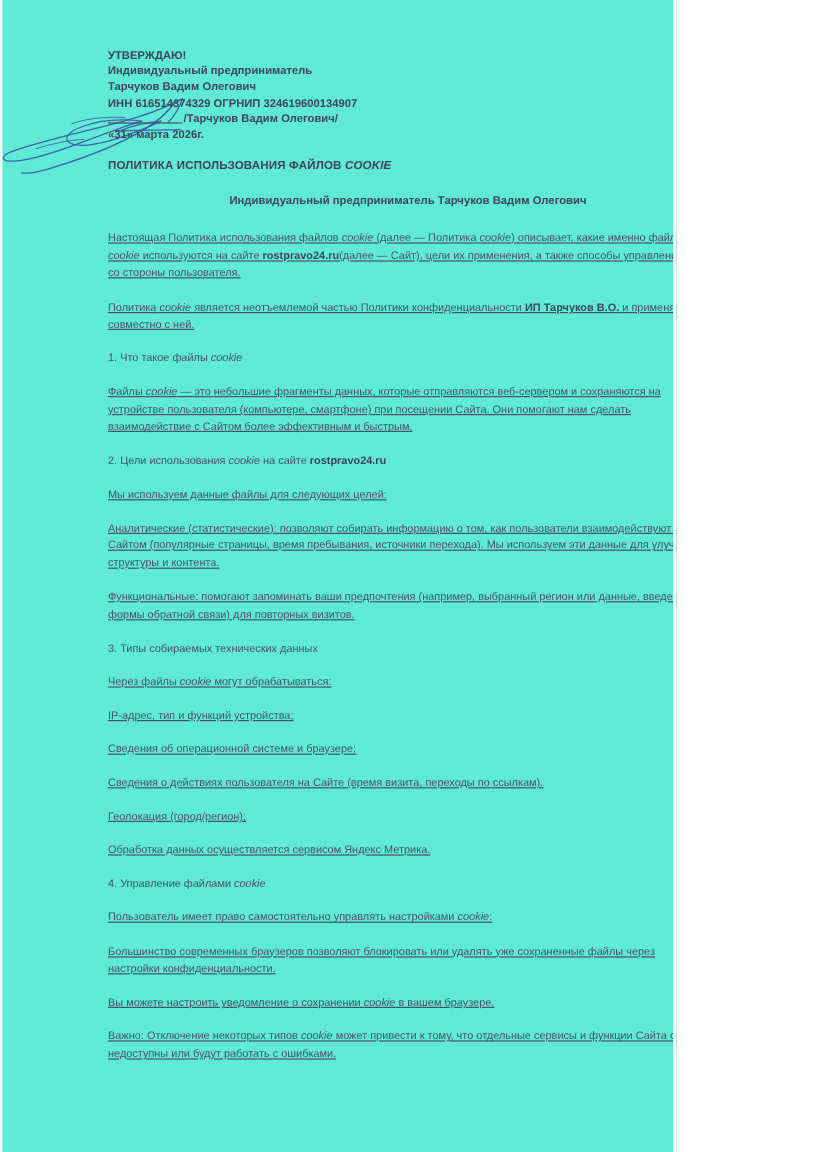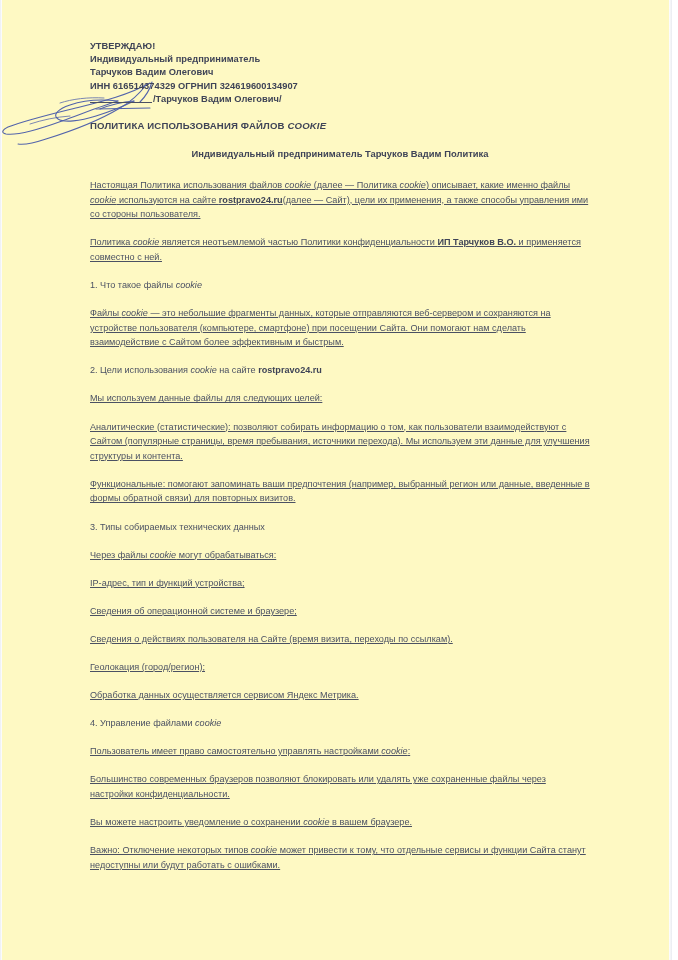--- a/index.html
+++ b/index.html
@@ -11,24 +11,24 @@
     width: 678px;
     height: 960px;
     background: #ffffff;
     font-family: "Liberation Sans", "DejaVu Sans", sans-serif;
     color: #4b5163;
     overflow: hidden;
     position: relative;
   }
   .page {
     position: relative;
-    width: 672px;
+    width: 564px;
     height: 960px;
     box-sizing: border-box;
-    background: #fef9c3;
+    background: #5eead4;
     overflow: hidden;
   }
   
   .page::before {
     content: "";
     position: absolute;
     left: 0; top: 0; bottom: 0;
     width: 2px;
     background: linear-gradient(to right, #eceef2, #ffffff);
     pointer-events: none;
@@ -146,25 +146,26 @@
   </svg>
 
   <div class="content">
 
     <div class="approval">
       <div class="ln">УТВЕРЖДАЮ!</div>
       <div class="ln">Индивидуальный предприниматель</div>
       <div class="ln">Тарчуков Вадим Олегович</div>
       <div class="ln">ИНН 616514374329 ОГРНИП 324619600134907</div>
       <div class="ln"><span class="sign-line"></span><span>/Тарчуков Вадим Олегович/</span></div>
+      <div class="ln">«31» марта 2026г.</div>
     </div>
 
     <div class="doc-title"><span>ПОЛИТИКА ИСПОЛЬЗОВАНИЯ ФАЙЛОВ </span><i>COOKIE</i></div>
 
-    <div class="doc-subtitle">Индивидуальный предприниматель Тарчуков Вадим Политика</div>
+    <div class="doc-subtitle">Индивидуальный предприниматель Тарчуков Вадим Олегович</div>
 
     <div class="body-block">
 
       <p class="para"><span>Настоящая Политика использования файлов </span><i>cookie</i><span> (далее — Политика </span><i>cookie</i><span>) описывает, какие именно файлы </span><i>cookie</i><span> используются на сайте </span><b>rostpravo24.ru</b><span>(далее — Сайт), цели их применения, а также способы управления ими со стороны пользователя.</span></p>
 
       <p class="para"><span>Политика </span><i>cookie</i><span> является неотъемлемой частью Политики конфиденциальности </span><b>ИП Тарчуков В.О.</b><span> и применяется совместно с ней.</span></p>
 
       <div class="heading"><span>1. Что такое файлы </span><i>cookie</i></div>
       <p class="para"><span>Файлы </span><i>cookie</i><span> — это небольшие фрагменты данных, которые отправляются веб-сервером и сохраняются на устройстве пользователя (компьютере, смартфоне) при посещении Сайта. Они помогают нам сделать взаимодействие с Сайтом более эффективным и быстрым.</span></p>
 

